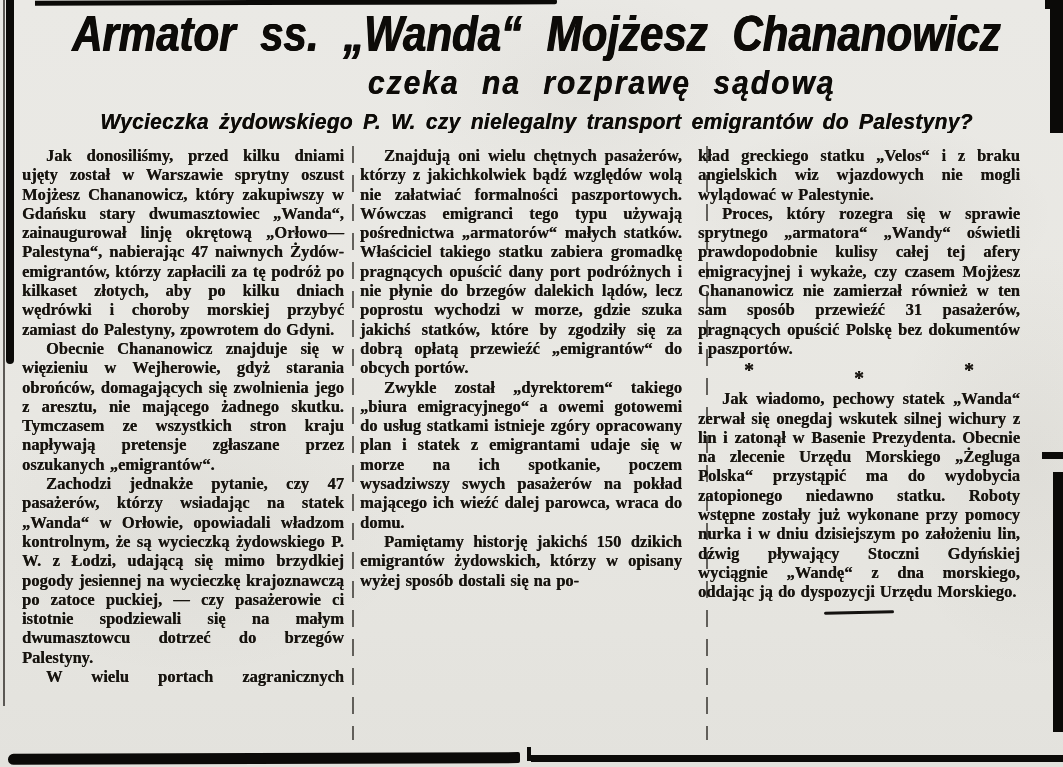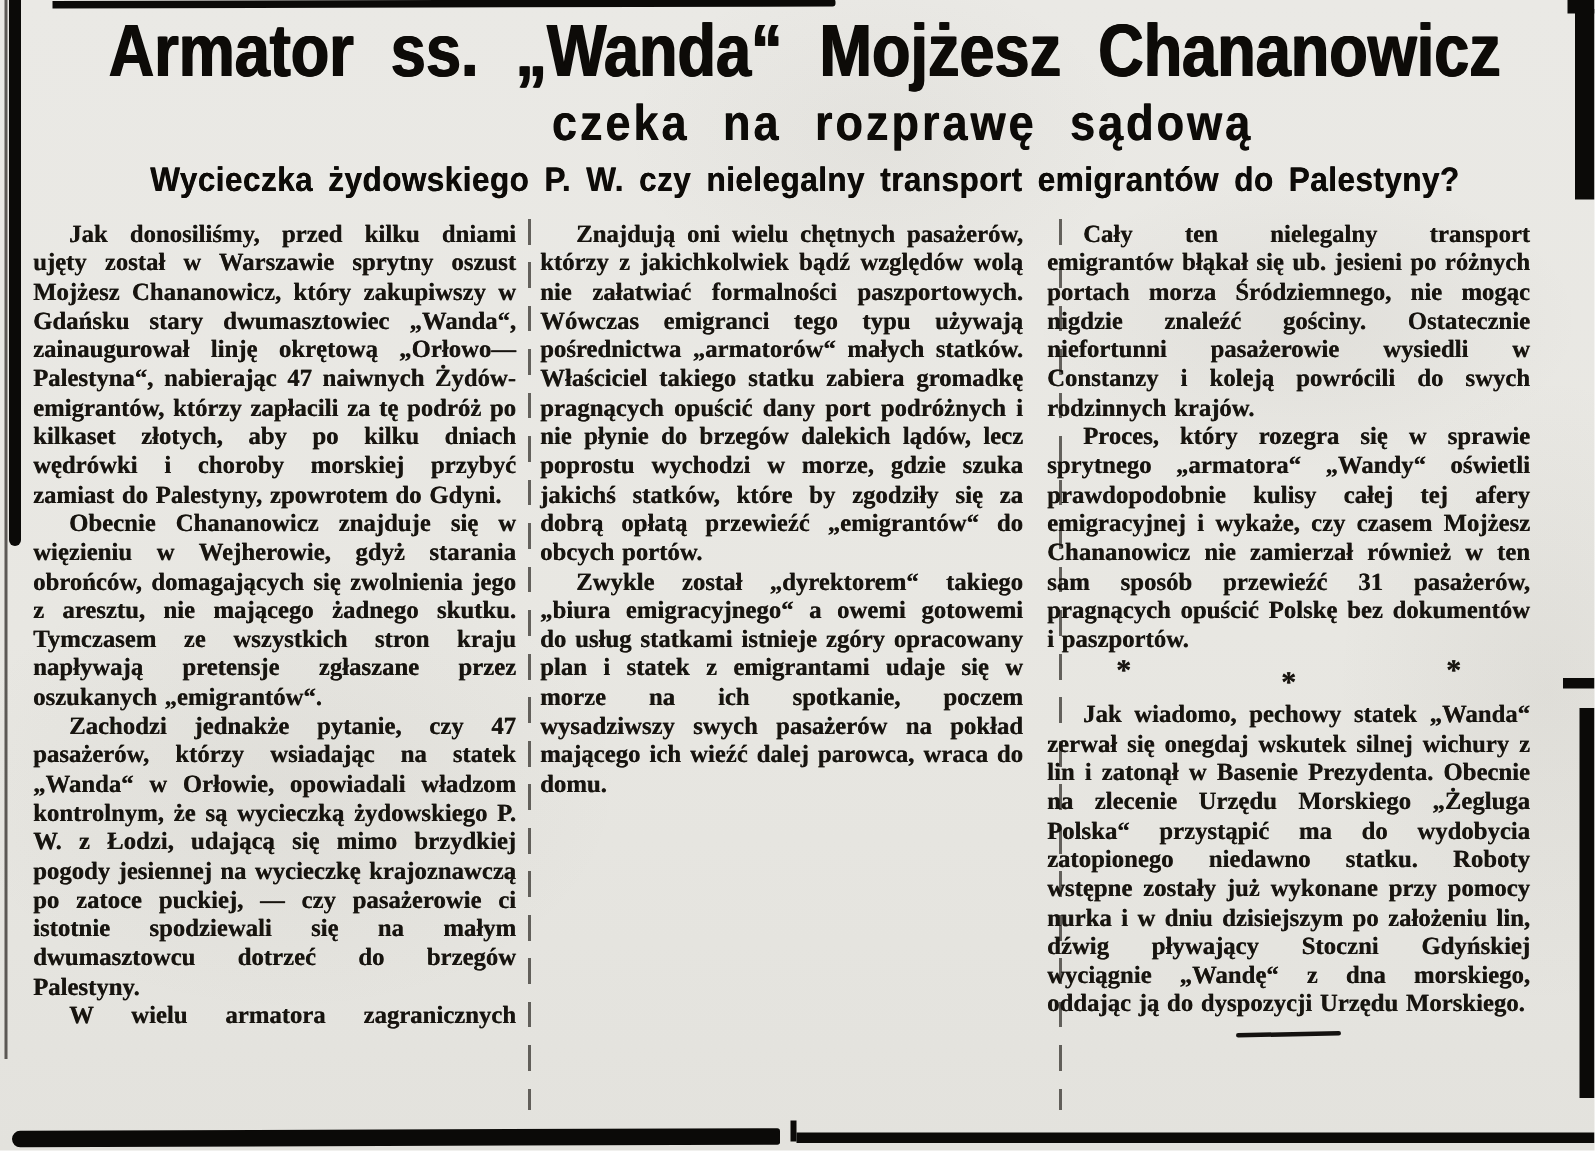--- a/index.html
+++ b/index.html
@@ -27,21 +27,21 @@
   .left-thin{left:3px;top:0;width:2px;height:706px;background:rgba(45,42,38,0.75);}
   .left-thick{left:6px;top:0;width:8px;height:364px;background:var(--bar);border-radius:0 0 4px 4px;}
   .right-bar-top{right:0;top:6px;width:13px;height:127px;background:var(--bar);}
   .right-tick{right:0;top:452px;width:21px;height:7px;background:var(--bar);}
   .right-bar-bottom{right:0;top:472px;width:10px;height:260px;background:var(--bar);}
   .bottom-bar-left{left:8px;top:753px;width:512px;height:11px;background:var(--bar);border-radius:6px 2px 2px 6px;transform:rotate(-0.2deg);}
   .bottom-bar-notch{left:527px;top:747px;width:4px;height:14px;background:var(--bar);}
   .bottom-bar-right{left:531px;top:755px;width:532px;height:7px;background:var(--bar);}
 
   
-  header{position:absolute;left:30px;top:8px;width:1013px;text-align:center;}
+  header{position:absolute;left:30px;top:8px;width:1013px;text-align:center;font-style:italic;}
   h1,h2,h3{margin:0;font-family:"Liberation Sans", sans-serif;font-weight:700;color:#0d0b08;}
   h1{
     font-size:42px;line-height:54px;word-spacing:13px;letter-spacing:0px;
     transform:scaleY(1.18);transform-origin:50% 60%;
     text-shadow:0.5px 0 0 currentColor, -0.5px 0 0 currentColor;
   }
   h2{
     font-size:30px;line-height:38px;word-spacing:12px;letter-spacing:2px;
     padding-left:130px;margin-top:2px;
     transform:scaleY(1.12);transform-origin:50% 50%;
@@ -97,28 +97,29 @@
 </header>
 
 <div class="abs col-sep sep-1"></div>
 <div class="abs col-sep sep-2"></div>
 
 <main class="columns">
   <section class="col">
       <p class="para indent">Jak donosiliśmy, przed kilku dniami ujęty został w Warszawie sprytny oszust Mojżesz Chananowicz, który zakupiwszy w Gdańsku stary dwumasztowiec „Wanda“, zainaugurował linję okrętową „Orłowo—Palestyna“, nabierając 47 naiwnych Żydów-emigrantów, którzy zapłacili za tę podróż po kilkaset złotych, aby po kilku dniach wędrówki i choroby morskiej przybyć zamiast do Palestyny, zpowrotem do Gdyni.</p>
       <p class="para indent">Obecnie Chananowicz znajduje się w więzieniu w Wejherowie, gdyż starania obrońców, domagających się zwolnienia jego z aresztu, nie mającego żadnego skutku. Tymczasem ze wszystkich stron kraju napływają pretensje zgłaszane przez oszukanych „emigrantów“.</p>
       <p class="para indent">Zachodzi jednakże pytanie, czy 47 pasażerów, którzy wsiadając na statek „Wanda“ w Orłowie, opowiadali władzom kontrolnym, że są wycieczką żydowskiego P. W. z Łodzi, udającą się mimo brzydkiej pogody jesiennej na wycieczkę krajoznawczą po zatoce puckiej, — czy pasażerowie ci istotnie spodziewali się na małym dwumasztowcu dotrzeć do brzegów Palestyny.</p>
-      <p class="para indent force-last">W wielu armatora zagranicznych</p>
+      <p class="para indent force-last">W wielu portach zagranicznych</p>
     </section>
   <section class="col">
       <p class="para indent">Znajdują oni wielu chętnych pasażerów, którzy z jakichkolwiek bądź względów wolą nie załatwiać formalności paszportowych. Wówczas emigranci tego typu używają pośrednictwa „armatorów“ małych statków. Właściciel takiego statku zabiera gromadkę pragnących opuścić dany port podróżnych i nie płynie do brzegów dalekich lądów, lecz poprostu wychodzi w morze, gdzie szuka jakichś statków, które by zgodziły się za dobrą opłatą przewieźć „emigrantów“ do obcych portów.</p>
       <p class="para indent">Zwykle został „dyrektorem“ takiego „biura emigracyjnego“ a owemi gotowemi do usług statkami istnieje zgóry opracowany plan i statek z emigrantami udaje się w morze na ich spotkanie, poczem wysadziwszy swych pasażerów na pokład mającego ich wieźć dalej parowca, wraca do domu.</p>
+      <p class="para indent">Pamiętamy historję jakichś 150 dzikich emigrantów żydowskich, którzy w opisany wyżej sposób dostali się na po-</p>
     </section>
   <section class="col">
-      <p class="para indent">Cały ten nielegalny transport emigrantów błąkał się ub. jesieni po różnych portach morza Śródziemnego, nie mogąc nigdzie znaleźć gościny. Ostatecznie niefortunni pasażerowie wysiedli w Constanzy i koleją powrócili do swych rodzinnych krajów.</p>
+      <p class="para">kład greckiego statku „Velos“ i z braku angielskich wiz wjazdowych nie mogli wylądować w Palestynie.</p>
       <p class="para indent">Proces, który rozegra się w sprawie sprytnego „armatora“ „Wandy“ oświetli prawdopodobnie kulisy całej tej afery emigracyjnej i wykaże, czy czasem Mojżesz Chananowicz nie zamierzał również w ten sam sposób przewieźć 31 pasażerów, pragnących opuścić Polskę bez dokumentów i paszportów.</p>
       <div class="asterisks">
         <span class="ast ast-0">*</span>
         <span class="ast ast-1">*</span>
         <span class="ast ast-2">*</span>
       </div>
       <p class="para indent">Jak wiadomo, pechowy statek „Wanda“ zerwał się onegdaj wskutek silnej wichury z lin i zatonął w Basenie Prezydenta. Obecnie na zlecenie Urzędu Morskiego „Żegluga Polska“ przystąpić ma do wydobycia zatopionego niedawno statku. Roboty wstępne zostały już wykonane przy pomocy nurka i w dniu dzisiejszym po założeniu lin, dźwig pływający Stoczni Gdyńskiej wyciągnie „Wandę“ z dna morskiego, oddając ją do dyspozycji Urzędu Morskiego.</p>
       <div class="end-rule"></div>
     </section>
 </main>

